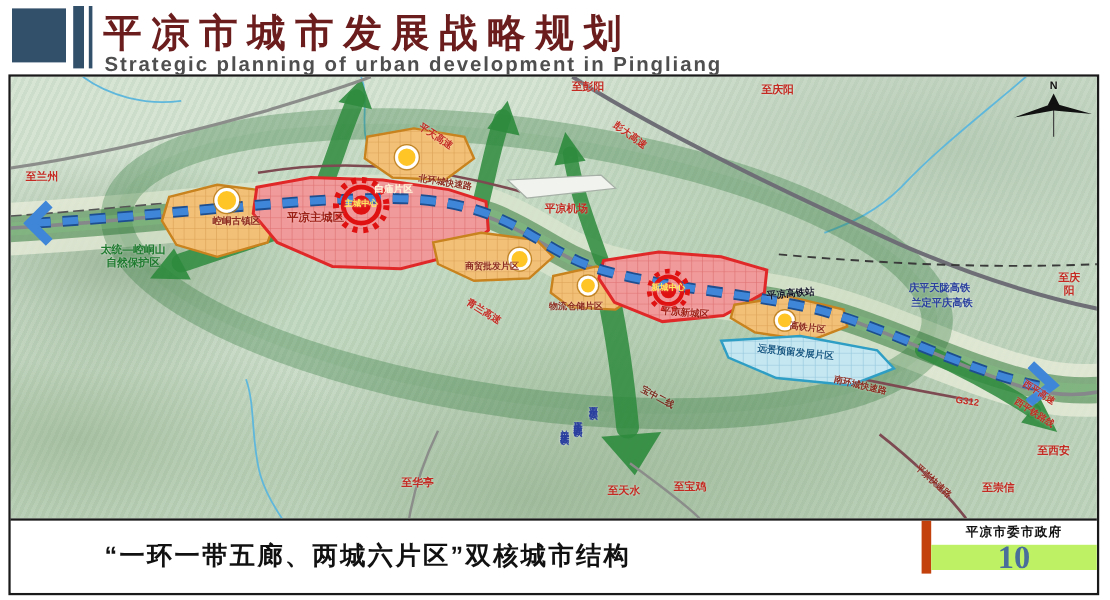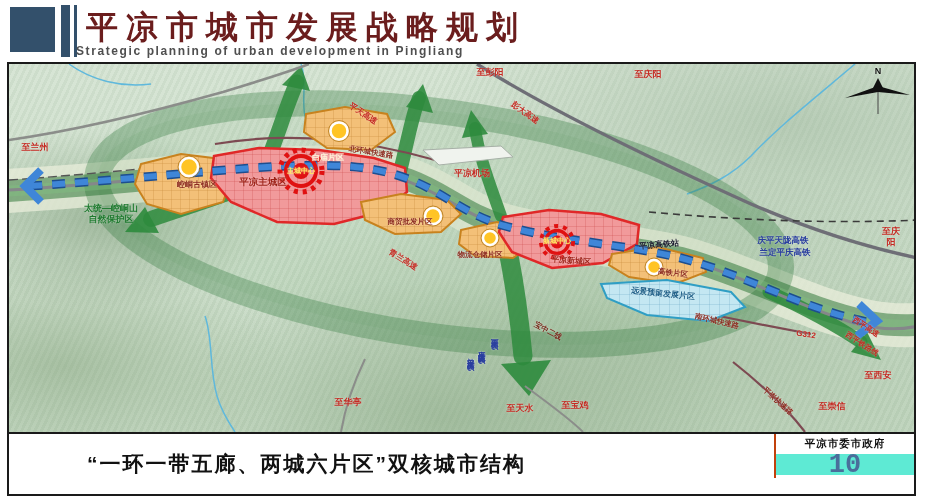--- a/index.html
+++ b/index.html
@@ -5,21 +5,21 @@
   html,body{margin:0;padding:0;background:#ededed;}
   .page{position:relative;width:925px;height:500px;background:#ffffff;overflow:hidden;
         font-family:"Liberation Sans",sans-serif;}
   
   .header{position:absolute;left:0;top:0;width:925px;height:62px;background:#fff;}
   .logo-sq{position:absolute;left:10px;top:7px;width:45px;height:45px;background:#33506b;}
   .logo-bar1{position:absolute;left:61px;top:5px;width:9px;height:52px;background:#33506b;}
   .logo-bar2{position:absolute;left:74px;top:5px;width:3px;height:52px;background:#33506b;}
   .title-cn{position:absolute;left:86px;top:6px;font-family:"Liberation Serif",serif;
             font-weight:bold;font-size:32px;letter-spacing:8px;color:#6b1d1d;white-space:nowrap;}
-  .title-en{position:absolute;left:76px;top:44px;font-size:12px;font-weight:bold;
+  .title-en{position:absolute;left:87px;top:44px;font-size:17px;font-weight:bold;
             letter-spacing:1.6px;color:#4f4f4f;white-space:nowrap;}
   .subtitle-right{position:absolute;right:16px;bottom:5px;font-size:13.5px;color:#111;
             letter-spacing:2px;font-weight:bold;}
   
   .frame{position:absolute;left:7px;top:62px;width:909px;height:434px;border:2px solid #1a1a1a;
          background:#fff;box-sizing:border-box;}
   .map{position:relative;width:100%;height:368px;border-bottom:2px solid #1a1a1a;box-sizing:content-box;
        overflow:hidden;
        background:
         radial-gradient(240px 130px at 10% 42%, rgba(116,148,112,.50), transparent 70%),
@@ -30,26 +30,26 @@
         repeating-linear-gradient(115deg, rgba(255,255,255,.05) 0 3px, rgba(86,116,86,.06) 3px 6px),
         linear-gradient(#d5e4d3,#c5d9c3);}
   .map svg{position:absolute;left:0;top:0;}
   #map-labels{position:absolute;left:0;top:0;width:100%;height:100%;z-index:5;pointer-events:none;}
   .mlabel{position:absolute;font-weight:bold;white-space:pre-line;text-align:center;line-height:1.25;
           text-shadow:0 0 2px rgba(255,255,255,.55);}
   .mlabel.vert{writing-mode:vertical-rl;letter-spacing:1px;line-height:1.1;}
   .footer{position:relative;width:100%;height:60px;background:#fff;}
   .caption{position:absolute;left:78px;top:0;height:60px;line-height:60px;font-size:21px;
            font-weight:bold;color:#111;letter-spacing:2px;white-space:nowrap;}
-  .pagebox{position:absolute;right:0;top:0;bottom:16px;width:138px;border-left:2px solid #c2410c;}
+  .pagebox{position:absolute;right:0;top:0;bottom:16px;width:138px;border-left:8px solid #c2410c;}
   .agency{text-align:center;padding-top:3px;font-family:"Liberation Serif",serif;font-size:10.5px;
           color:#111;letter-spacing:1px;font-weight:bold;}
-  .pagenum{position:absolute;left:0;right:0;top:20px;bottom:3px;background:#5eead4;
+  .pagenum{position:absolute;left:0;right:0;top:20px;bottom:3px;background:#bef264;
            display:flex;align-items:center;justify-content:center;
-           font-family:Liberation Mono, monospace;font-weight:bold;font-size:27px;color:#4a6e9b;}
+           font-family:Liberation Serif, serif;font-weight:bold;font-size:27px;color:#4a6e9b;}
 </style>
 </head>
 <body>
 
 <div class="page">
 
   <div class="header">
     <div class="logo-sq"></div>
     <div class="logo-bar1"></div>
     <div class="logo-bar2"></div>

